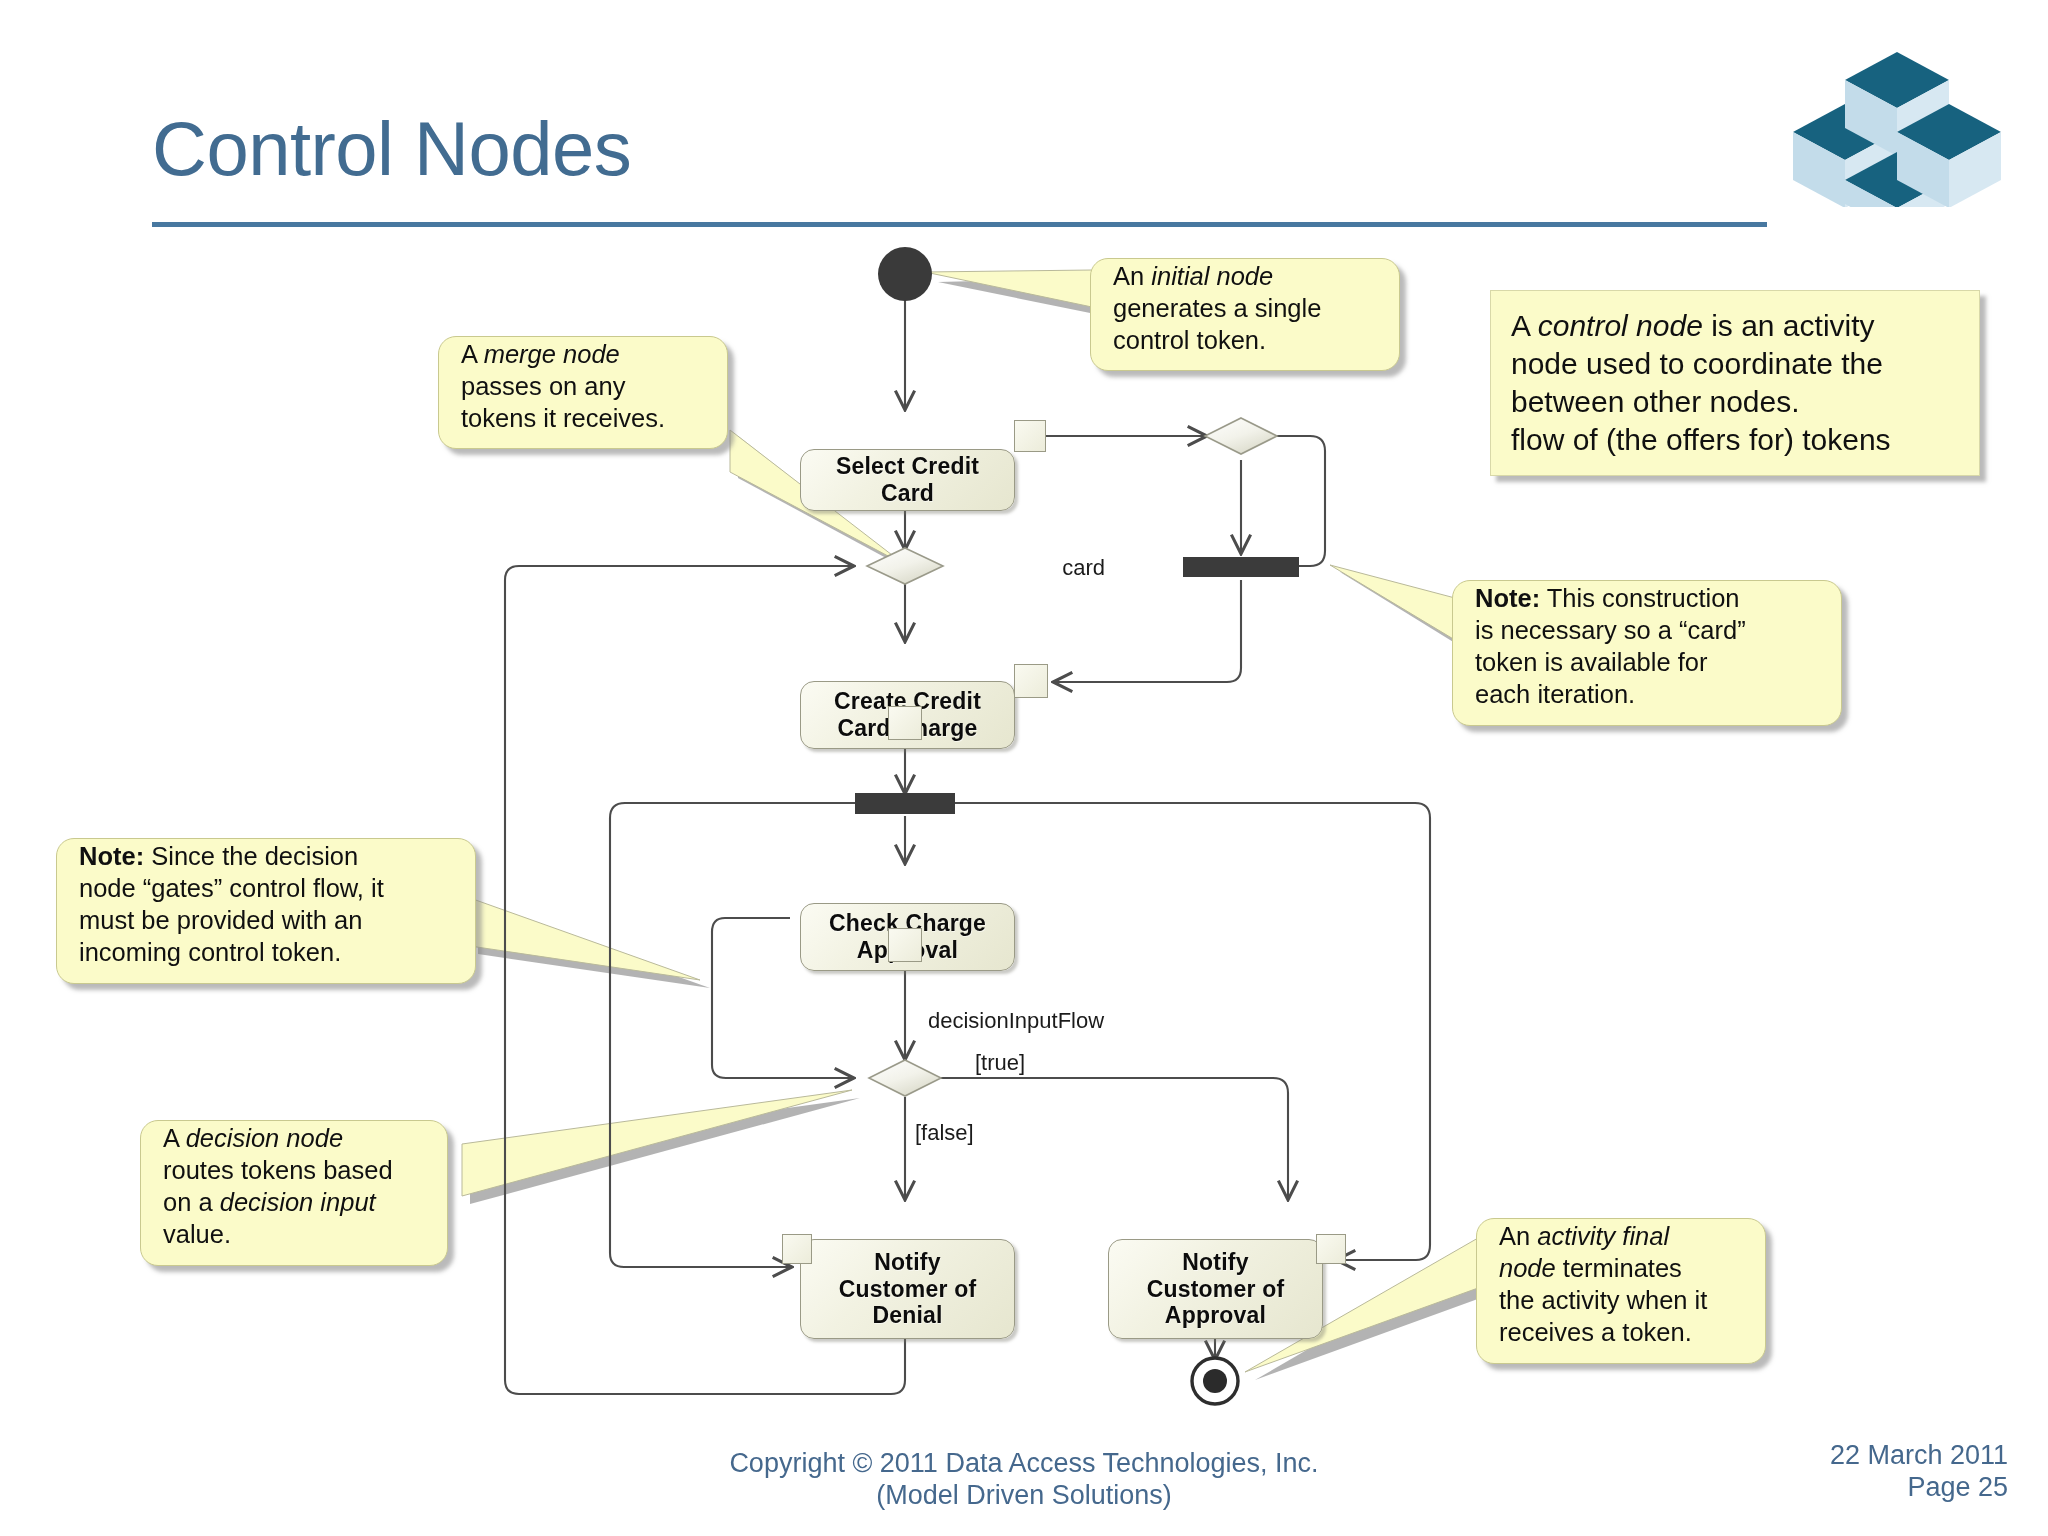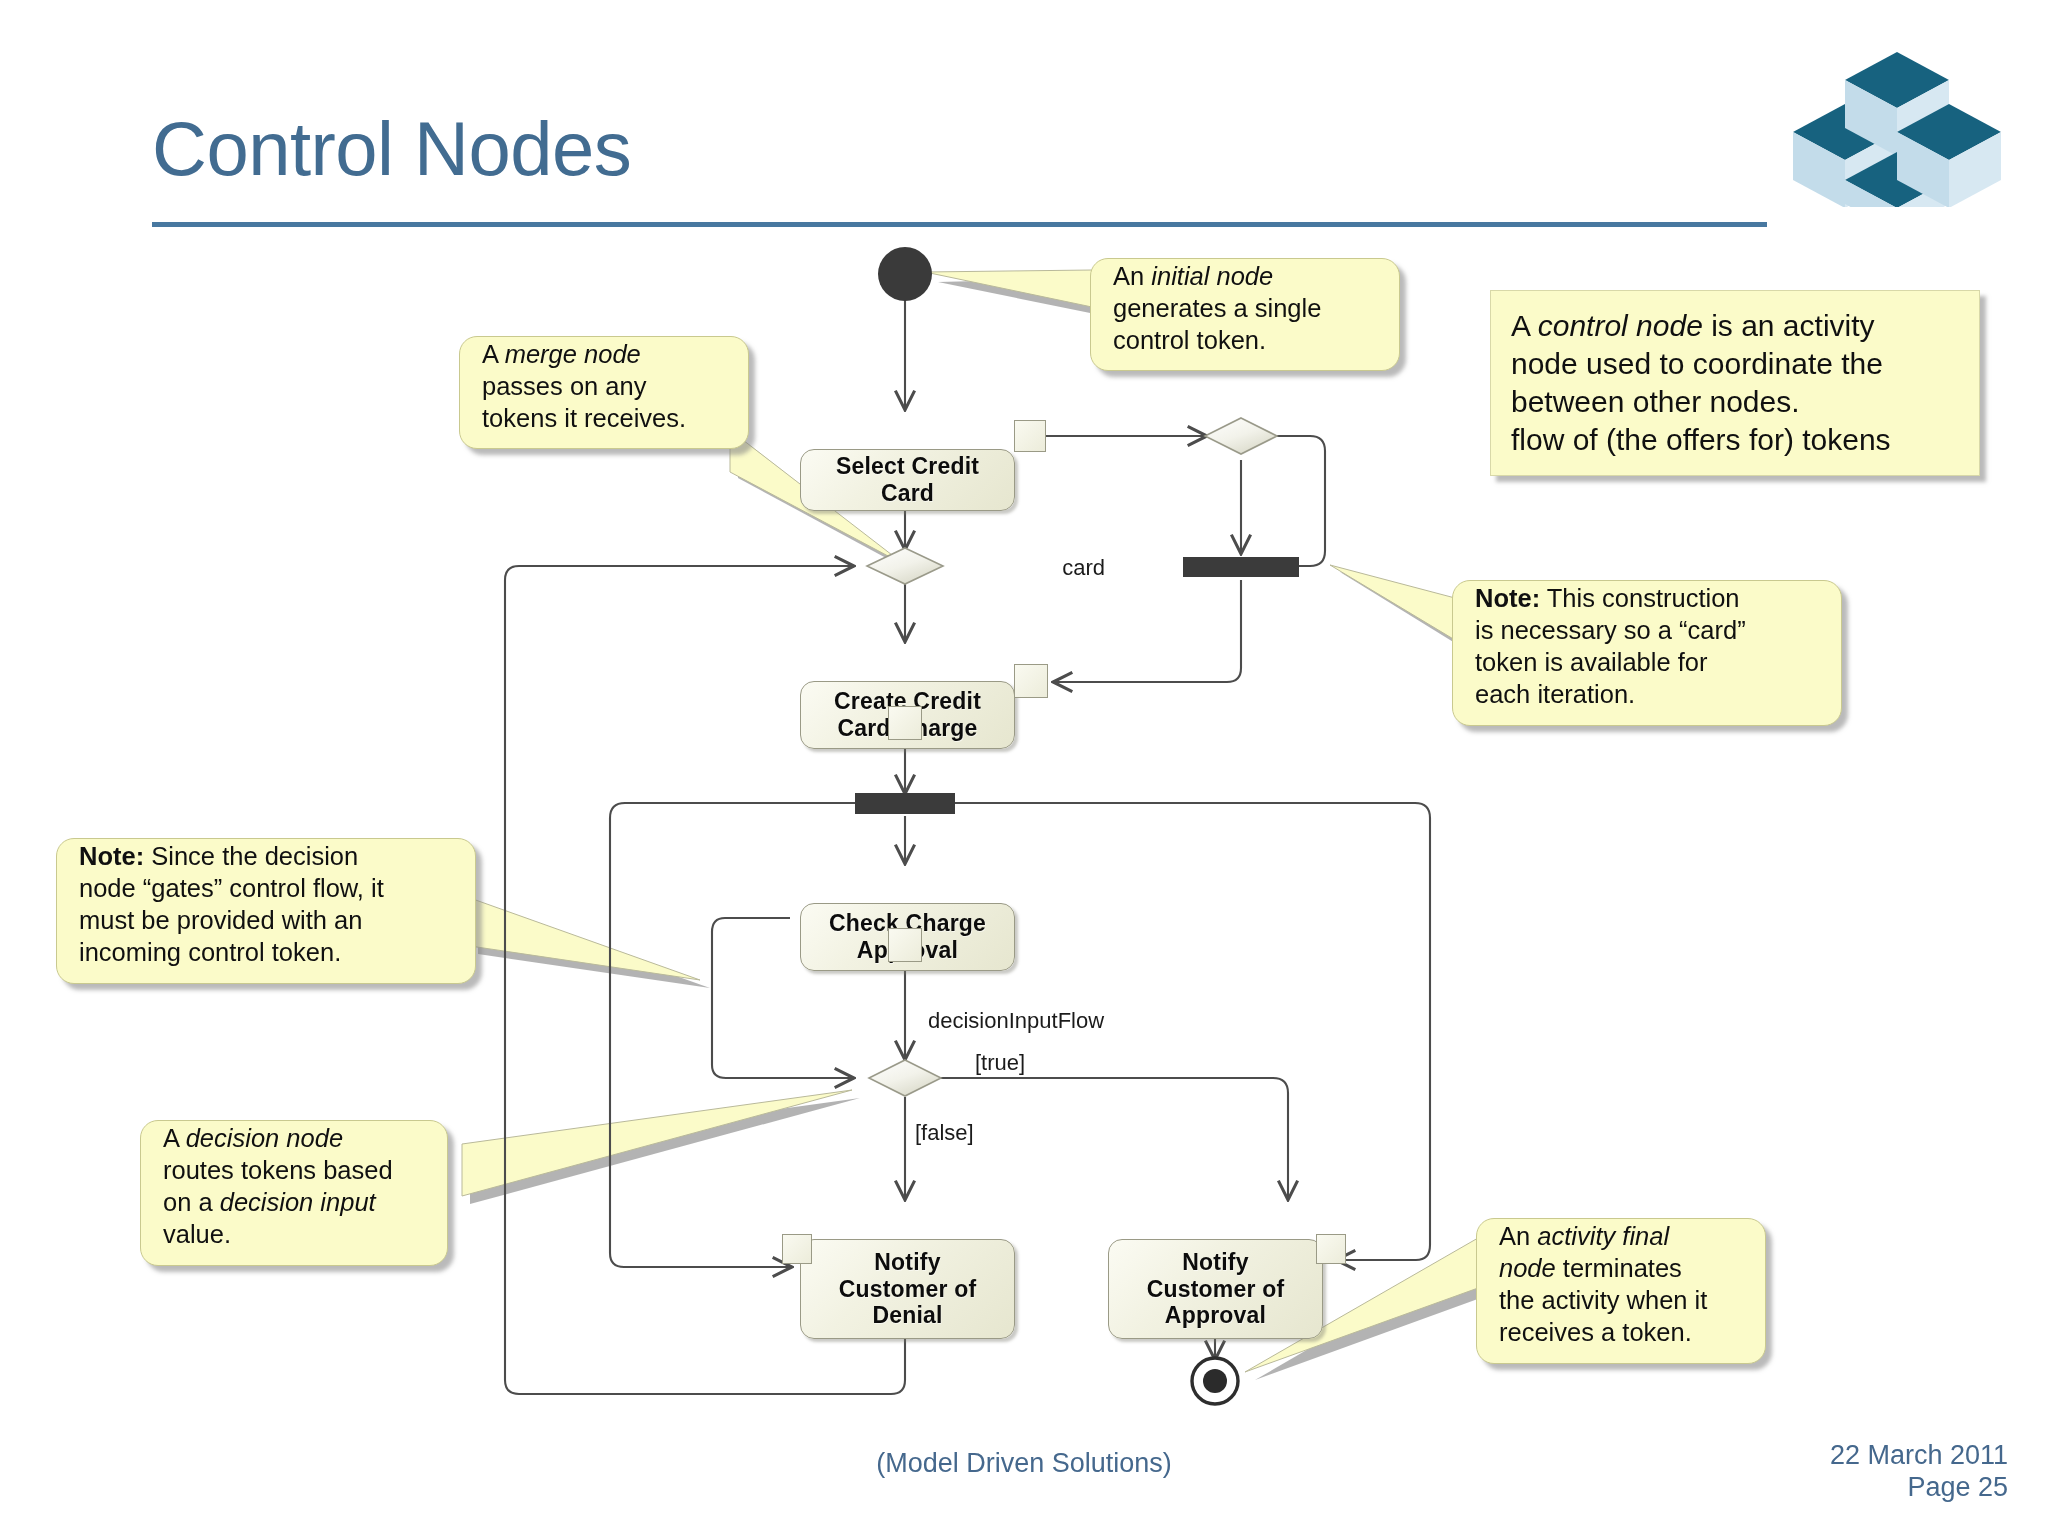--- a/index.html
+++ b/index.html
@@ -291,21 +291,21 @@
 <div class="action" style="left:800px; top:1198px; width:215px; height:100px;">
   <span>Notify<br>Customer of<br>Denial</span>
 </div>
 <div class="pin" style="left:782px; top:1234px; width:30px; height:30px;"></div>
 
 <div class="action" style="left:1108px; top:1198px; width:215px; height:100px;">
   <span>Notify<br>Customer of<br>Approval</span>
 </div>
 <div class="pin" style="left:1316px; top:1234px; width:30px; height:30px;"></div>
 
-<div class="note" style="left:438px; top:336px; width:290px;margin-left:21px;">
+<div class="note" style="left:438px; top:336px; width:290px;">
   <div>
       <div><span>A </span><i>merge node</i></div>
       <div><span>passes on any</span></div>
       <div><span>tokens it receives.</span></div>
     </div>
 </div>
 
 <div class="note" style="left:1090px; top:258px; width:310px;">
   <div>
       <div><span>An </span><i>initial node</i></div>
@@ -353,18 +353,19 @@
 <div class="note" style="left:1476px; top:1218px; width:290px;">
   <div>
       <div><span>An </span><i>activity final</i></div>
       <div><i>node</i><span> terminates</span></div>
       <div><span>the activity when it</span></div>
       <div><span>receives a token.</span></div>
     </div>
 </div>
 
 <div class="footer-text" id="footer-copyright">
+  <div>Copyright © 2011 Data Access Technologies, Inc.</div>
   <div>(Model Driven Solutions)</div>
 </div>
 <div class="footer-text" id="footer-right">
   <div>22 March 2011</div>
   <div>Page 25</div>
 </div>
 
 </body></html>

